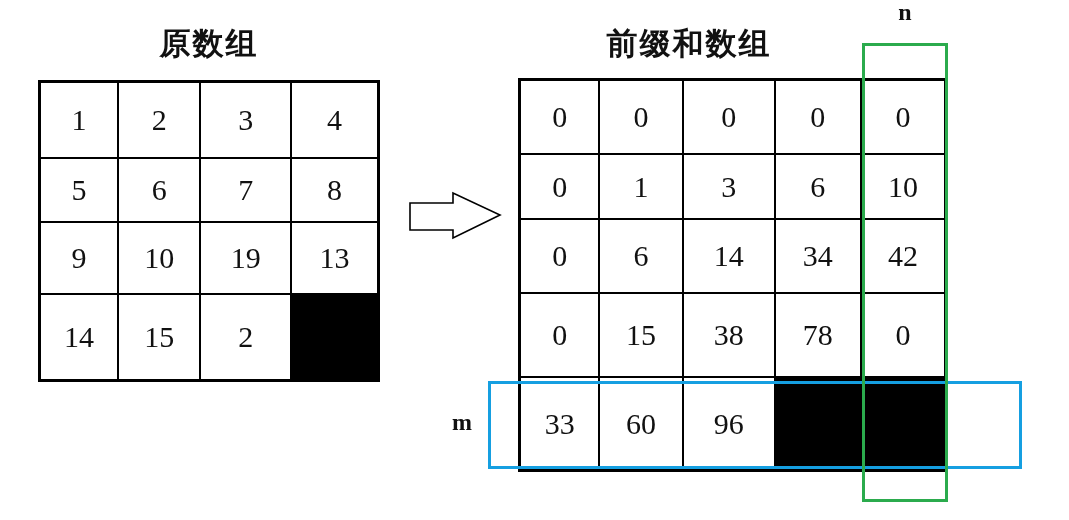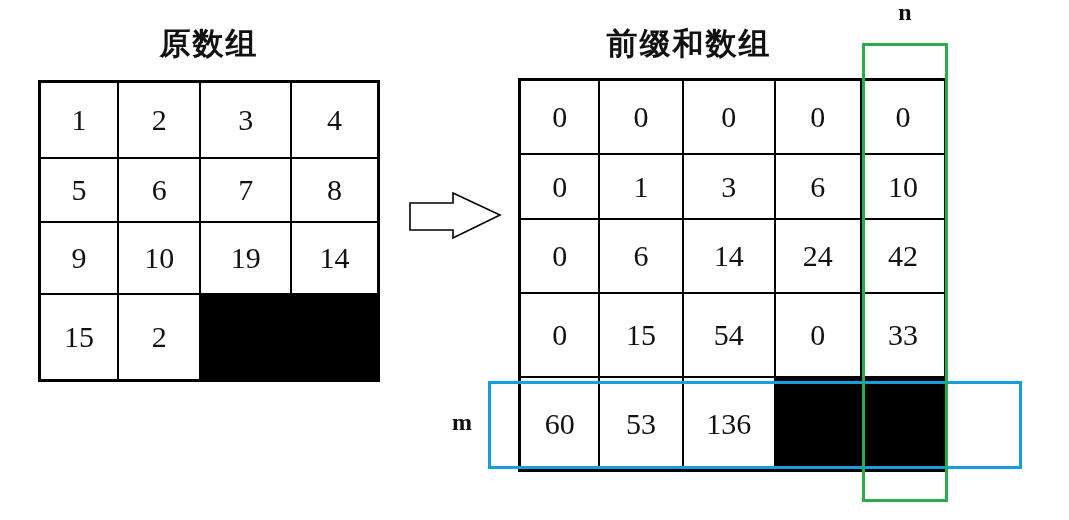--- a/index.html
+++ b/index.html
@@ -63,20 +63,21 @@
     <div class="cell">2</div>
     <div class="cell">3</div>
     <div class="cell">4</div>
     <div class="cell">5</div>
     <div class="cell">6</div>
     <div class="cell">7</div>
     <div class="cell">8</div>
     <div class="cell">9</div>
     <div class="cell">10</div>
     <div class="cell">19</div>
+    <div class="cell">13</div>
     <div class="cell">14</div>
     <div class="cell">15</div>
     <div class="cell">2</div>
   </div>
 
   <div id="arrow">
     <svg width="100" height="60" viewBox="0 0 100 60" xmlns="http://www.w3.org/2000/svg">
       <polygon points="5,17 48,17 48,7 95,29 48,52 48,44 5,44" fill="#ffffff" stroke="#000000" stroke-width="1.6"></polygon>
     </svg>
   </div>
@@ -88,30 +89,30 @@
     <div class="cell">0</div>
     <div class="cell">0</div>
     <div class="cell">0</div>
     <div class="cell">1</div>
     <div class="cell">3</div>
     <div class="cell">6</div>
     <div class="cell">10</div>
     <div class="cell">0</div>
     <div class="cell">6</div>
     <div class="cell">14</div>
-    <div class="cell">24</div>
+    <div class="cell">34</div>
     <div class="cell">42</div>
     <div class="cell">0</div>
     <div class="cell">15</div>
-    <div class="cell">54</div>
+    <div class="cell">38</div>
+    <div class="cell">78</div>
     <div class="cell">0</div>
     <div class="cell">33</div>
     <div class="cell">60</div>
-    <div class="cell">53</div>
-    <div class="cell">136</div>
+    <div class="cell">96</div>
   </div>
 
   <div class="axis-label" id="n-label">n</div>
 
   <div class="axis-label" id="m-label">m</div>
 
   <div class="hl" id="row-highlight"></div>
   <div class="hl" id="col-highlight"></div>
 
 </div>

